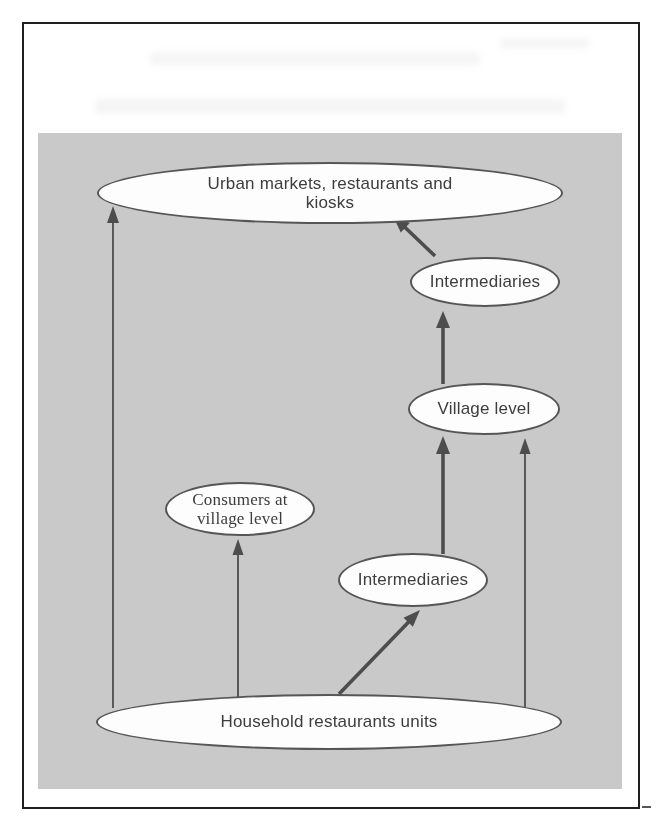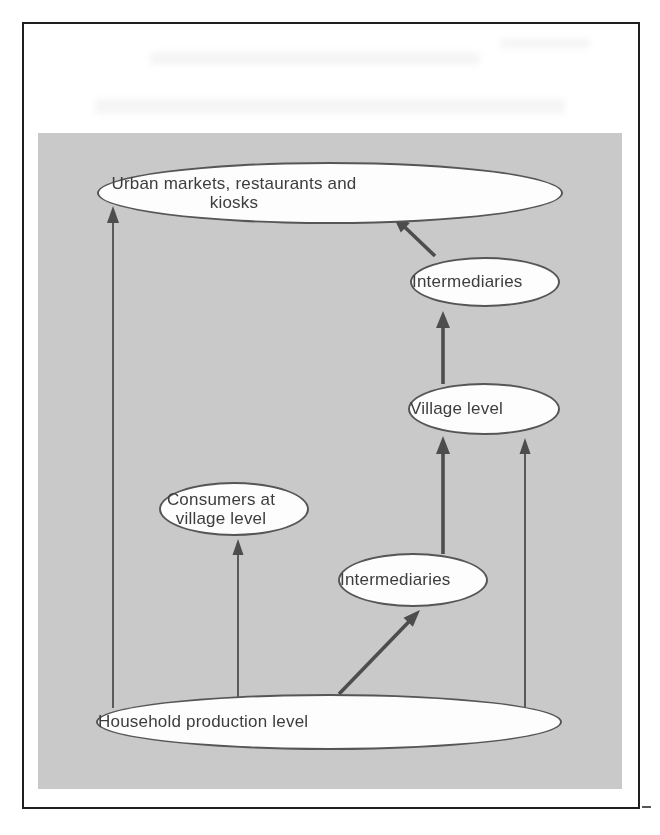--- a/index.html
+++ b/index.html
@@ -39,32 +39,32 @@
   .arrow-layer{
     position:absolute;left:0;top:0;width:660px;height:835px;
     z-index:2;pointer-events:none;
   }
   .node{
     position:absolute;z-index:3;
     background:var(--node-fill);
     border:2px solid var(--node-border);
     border-radius:50%;
     box-sizing:border-box;
-    display:flex;align-items:center;justify-content:flex-start;
+    display:flex;align-items:center;justify-content:center;
     text-align:center;
     color:var(--text);
     font-size:17px;line-height:1.12;
     letter-spacing:.2px;
   }
   .node .lbl{display:block;}
   .node-urban{left:97px;top:162px;width:466px;height:62px;}
   .node-urban .lbl{max-width:270px;}
   .node-intermediaries-upper{left:410px;top:257px;width:150px;height:50px;}
   .node-village{left:408px;top:383px;width:152px;height:52px;}
-  .node-consumers{left:159px;top:482px;width:150px;height:54px;}
+  .node-consumers{left:165px;top:482px;width:150px;height:54px;font-family:Liberation Serif, serif;}
   .node-consumers .lbl{max-width:120px;}
   .node-intermediaries-lower{left:338px;top:553px;width:150px;height:54px;}
   .node-household{left:96px;top:694px;width:466px;height:56px;}
   line.thin{stroke:var(--arrow);stroke-width:1.8;}
   line.thick{stroke:var(--arrow);stroke-width:3.6;}
   polygon.head{fill:var(--arrow);}
 </style>
 </head>
 <body>
 
@@ -129,14 +129,14 @@
 
 <div class="node node-consumers">
   <span class="lbl">Consumers at village level</span>
 </div>
 
 <div class="node node-intermediaries-lower">
   <span class="lbl">Intermediaries</span>
 </div>
 
 <div class="node node-household">
-  <span class="lbl">Household production level</span>
+  <span class="lbl">Household restaurants units</span>
 </div>
 
 </body></html>

